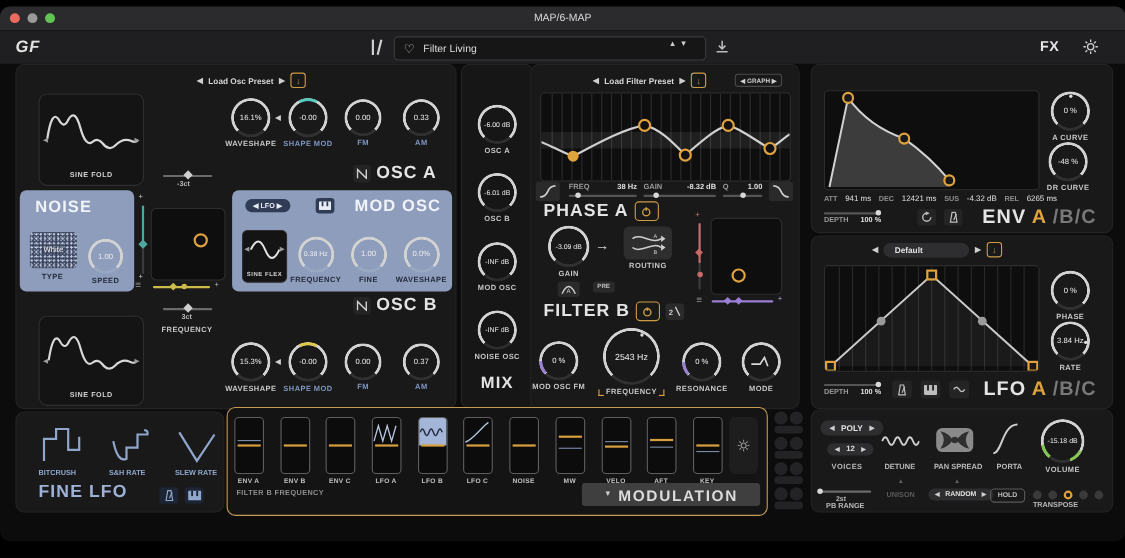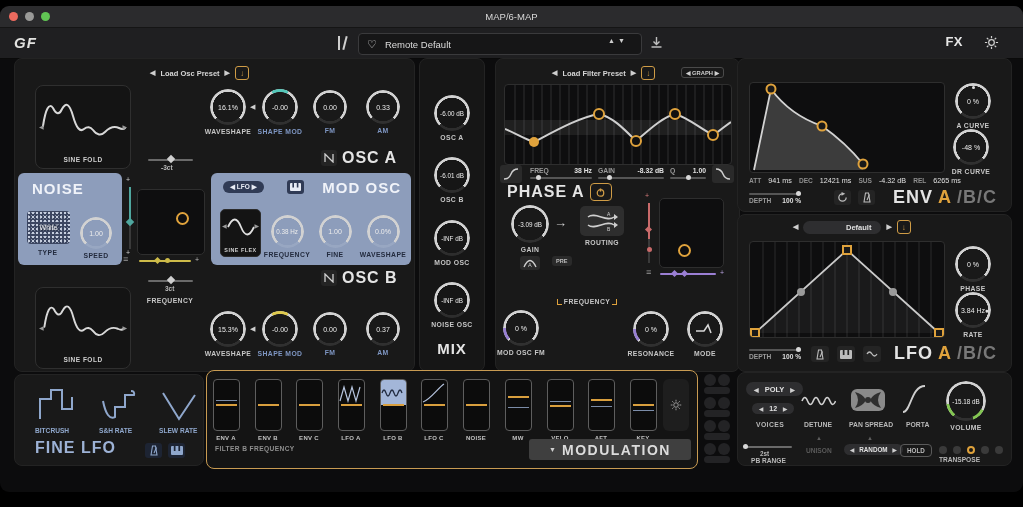--- a/index.html
+++ b/index.html
@@ -92,21 +92,21 @@
   </div>
 
   <div class="appbar">
     <div class="logo">GF</div>
     <div class="libicon">
         <i style="left:0"></i>
         <i style="left:6px;transform:rotate(14deg)"></i>
       </div>
     <div class="presetbox">
       <span style="margin-left:8px;font-size:11px;color:#cfcfcf">♡</span>
-      <span style="margin-left:8px">Remote Default</span>
+      <span style="margin-left:8px">Filter Living</span>
     </div>
     <span class="updown" style="left:608px;top:9px;position:absolute">
       <span>▲</span><span>▼</span>
     </span>
     <div class="dlhead">
       <svg width="13" height="13" viewBox="0 0 13 13">
           <path d="M6.5 1v7M3.5 5.5L6.5 8.5 9.5 5.5M1.5 11h10" stroke="#bdbdbd" stroke-width="1.4" fill="none"></path>
         </svg>
     </div>
     <div class="fx">FX</div>
@@ -115,21 +115,21 @@
           <g stroke="#cfcfcf" stroke-width="1.3" fill="none">
             <circle cx="8" cy="8" r="3"></circle>
             <path d="M8 1v2.4M8 12.6V15M1 8h2.4M12.6 8H15M3 3l1.7 1.7M11.3 11.3L13 13M13 3l-1.7 1.7M4.7 11.3L3 13"></path>
           </g>
         </svg>
     </div>
   </div>
 
   <div class="panel" style="left:14px;top:52px;width:399px;height:312px">
 
-    <div class="pbar" style="left:135px;top:7px">
+    <div class="pbar" style="left:164px;top:7px">
       <span class="tri">◀</span>
       <span>Load Osc Preset</span>
       <span class="tri">▶</span>
       <span class="dl">↓</span>
     </div>
 
     <div class="wavebox" style="left:20px;top:26px;width:94px;height:82px">
       <svg width="92" height="58" viewBox="0 0 92 58" style="margin:6px 0 0 1px">
         <path d="M6,34 Q10,8 16,16 Q21,26 25,17 Q31,6 36,24 Q41,42 47,37 Q52,33 56,38 Q62,46 68,40 Q75,33 82,36 86,38 88,36" stroke="#d8d8d8" stroke-width="2" fill="none" stroke-linecap="round"></path>
       </svg>
@@ -338,21 +338,21 @@
     <div class="kg" style="left:0;top:223px;width:64px">
       <div class="kb" style="width:36px;height:36px">
           <div class="ring"></div>
           <span class="kv tiny">-INF dB</span>
         </div>
       <span class="klab">NOISE OSC</span>
     </div>
     <div class="lbl" style="left:0;right:0;bottom:14px;text-align:center;font-size:15px;font-weight:800;letter-spacing:1px;color:#e4e4e4;position:absolute">MIX</div>
   </div>
 
-  <div class="panel" style="left:495px;top:52px;width:243px;height:312px">
+  <div class="panel" style="left:482px;top:52px;width:243px;height:312px">
 
     <div class="pbar" style="left:56px;top:7px">
       <span class="tri">◀</span>
       <span>Load Filter Preset</span>
       <span class="tri">▶</span>
       <span class="dl">↓</span>
     </div>
     <span style="position:absolute;left:185px;top:8px;border:1px solid #4a4a4a;border-radius:3px;padding:1.5px 4px;font-size:5.8px;font-weight:bold;color:#cfcfcf">
       <span>◀</span> <span>GRAPH</span> <span>▶</span>
     </span>
@@ -443,20 +443,35 @@
       <span class="klab">ROUTING</span>
     </div>
     <span class="iconbox" style="left:24px;top:197px;width:20px;height:14px;background:#2a2a2a">
       <svg width="14" height="10" viewBox="0 0 14 10">
           <path d="M1,9 Q7,-4 13,9" stroke="#cfcfcf" stroke-width="1.3" fill="none"></path>
           <text x="5" y="8.5" font-size="5.5" fill="#cfcfcf">A</text>
         </svg>
     </span>
     <span style="position:absolute;left:56px;top:197px;background:#2a2a2a;border-radius:3px;padding:2px 4px;font-size:5.6px;font-weight:bold;color:#bdbdbd">PRE</span>
 
+    <div class="sect-title" style="left:11px;top:215px">
+      <span>FILTER B</span>
+      <span class="pwr">
+        <svg width="9" height="9" viewBox="0 0 10 10">
+            <circle cx="5" cy="5.5" r="3.6" stroke="#cf9c46" stroke-width="1.4" fill="none"></circle>
+            <path d="M5,0.5V4" stroke="#cf9c46" stroke-width="1.6"></path>
+          </svg>
+      </span>
+      <span class="iconbox" style="position:static;width:17px;height:15px;background:#2a2a2a">
+        <svg width="11" height="10" viewBox="0 0 11 10">
+            <text x="0" y="8" font-size="7" fill="#cfcfcf">2</text>
+            <path d="M6,1 L10,9" stroke="#cfcfcf" stroke-width="1.2"></path>
+          </svg>
+      </span>
+    </div>
 
     <span class="slglyph" style="left:149px;top:133px;color:#d47a7a">+</span>
     <div style="position:absolute;left:152px;top:144px;width:2px;height:60px;background:linear-gradient(#c96a6a 0 60%,#3a3a3a 60%)">
       <div class="sl-diamond" style="left:-2px;top:24px;background:#c96a6a;width:5px;height:5px"></div>
       <div style="position:absolute;left:-1.5px;top:44px;width:5px;height:5px;border-radius:50%;background:#c96a6a"></div>
     </div>
     <div class="display" style="left:163px;top:139px;width:63px;height:68px;border-radius:5px">
       <div style="position:absolute;left:18px;top:45px;width:9px;height:9px;border:2px solid #dfa23c;border-radius:50%"></div>
     </div>
     <span class="slglyph" style="left:150px;top:208px;font-size:9px;color:#9a9a9a">≡</span>
@@ -468,20 +483,25 @@
 
     <div class="kg" style="left:-7px;top:251px;width:64px">
       <div class="kb" style="width:36px;height:36px">
           <div class="ring"></div>
           <div class="ring2 purple"></div>
           <span class="kv">0 %</span>
         </div>
       <span class="klab">MOD OSC FM</span>
     </div>
     <div class="kg" style="left:59px;top:239px;width:64px">
+      <div class="kb" style="width:52px;height:52px">
+          <div class="ring"></div>
+          <div class="kdot" style="transform:rotate(25deg);transform-origin:1.5px 23px"></div>
+          <span class="kv big">2543 Hz</span>
+        </div>
       <span class="klab" style="display:flex;align-items:flex-end;gap:2px">
         <i style="width:4px;height:5px;border-left:1.5px solid #dfa23c;border-bottom:1.5px solid #dfa23c"></i>
         <span>FREQUENCY</span>
         <i style="width:4px;height:5px;border-right:1.5px solid #dfa23c;border-bottom:1.5px solid #dfa23c"></i>
       </span>
     </div>
     <div class="kg" style="left:123px;top:252px;width:64px">
       <div class="kb" style="width:36px;height:36px">
           <div class="ring"></div>
           <div class="ring2 purple"></div>
@@ -559,21 +579,21 @@
     <div class="sect-title" style="right:14px;top:128px;font-size:18px">
       <span>ENV</span>
         <span class="abc-a">A</span>
         <span class="abc-rest">/B/C</span>
     </div>
   </div>
 
   <div class="panel" style="left:737px;top:208px;width:273px;height:156px">
     <div class="pbar" style="left:55px;top:5px">
       <span class="tri">◀</span>
-      <span class="pill" style="width:58px;text-align:right">Default</span>
+      <span class="pill" style="width:58px;text-align:left">Default</span>
       <span class="tri">▶</span>
       <span class="dl">↓</span>
     </div>
     <div class="display" style="left:11px;top:26px;width:194px;height:95px;border-radius:4px">
       <svg width="194" height="95" viewBox="0 0 194 95">
         <g stroke="#2a2a2c" stroke-width="1">
           <path d="M13,0V95 M25,0V95 M37,0V95 M49,0V95 M61,0V95 M73,0V95 M85,0V95 M97,0V95 M109,0V95 M121,0V95 M133,0V95 M145,0V95 M157,0V95 M169,0V95 M181,0V95"></path>
         </g>
         <path d="M5,91 L97,8 L189,91 Z" fill="rgba(255,255,255,0.05)"></path>
         <path d="M5,91 L97,8 L189,91" stroke="#c9c9c9" stroke-width="1.8" fill="none"></path>

